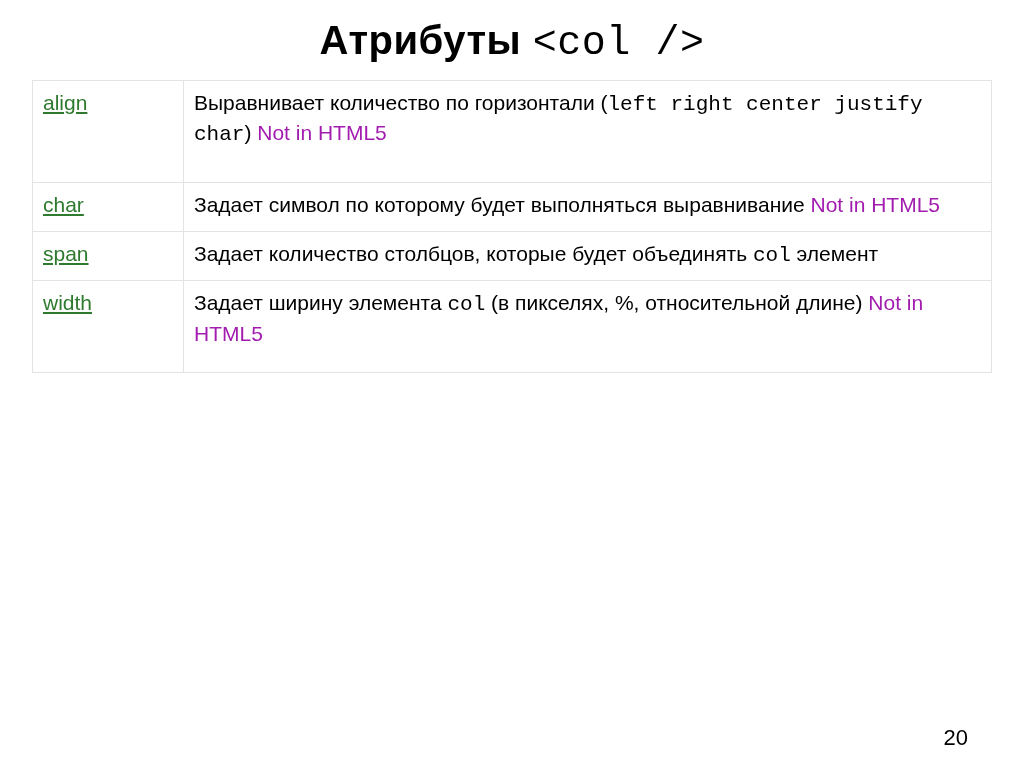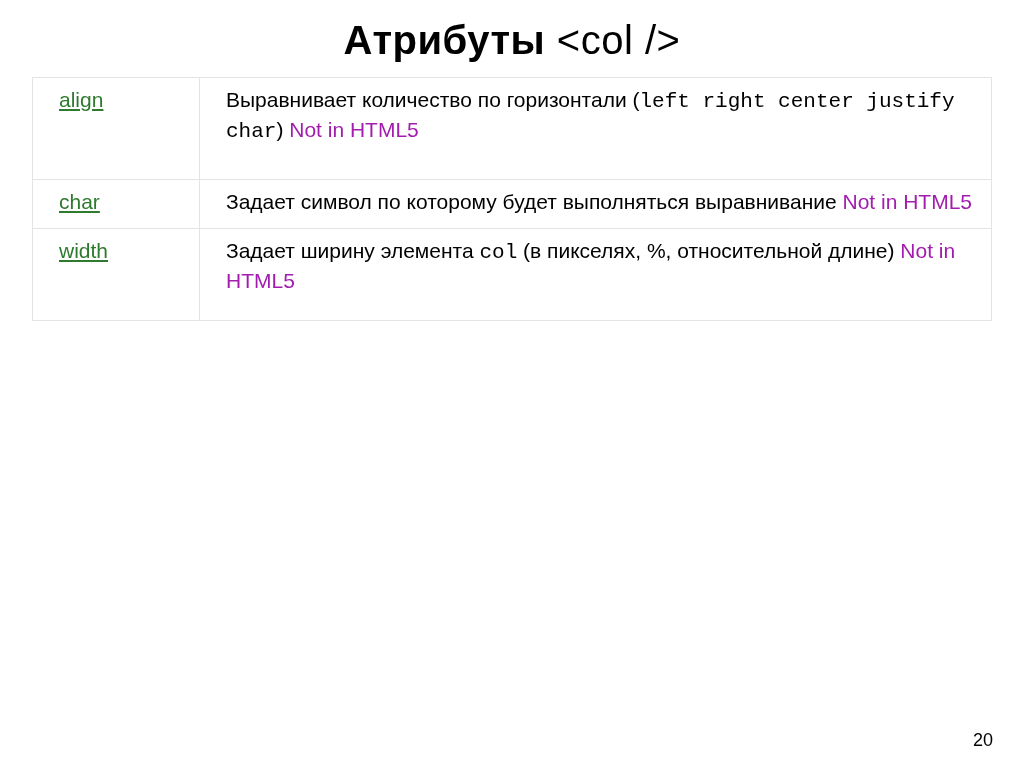--- a/index.html
+++ b/index.html
@@ -18,54 +18,54 @@
     box-sizing: border-box;
   }
   h1.title {
     text-align: center;
     font-size: 40px;
     font-weight: bold;
     margin: 18px 0 14px 0;
     letter-spacing: 0.5px;
   }
   h1.title .mono {
-    font-family: Liberation Sans, sans-serif;
+    font-family: Liberation Mono, monospace;
     font-weight: normal;
     margin-top: 21px;
   }
   table.attrs {
     border-collapse: collapse;
     width: 960px;
     margin: 0 auto;
     font-size: 21px;
     line-height: 1.35;
   }
   table.attrs td {
     border: 1px solid #e3e3e3;
-    padding: 8px 10px 10px 26px;
+    padding: 8px 10px 10px 10px;
     vertical-align: top;
   }
   table.attrs td.name {
     width: 130px;
   }
   table.attrs td.name a {
     color: #2e7a2e;
     text-decoration: underline;
   }
   .mono {
     font-family: "Courier New", Courier, monospace;
   }
   .warn {
     color: #a21caf;
   }
   .pagenum {
     position: absolute;
-    right: 31px;
+    right: 56px;
     bottom: 34px;
-    font-size: 18px;
+    font-size: 22px;
     color: #000;
   }
 </style>
 </head>
 <body>
 
 <div class="slide">
 
   <h1 class="title">
     <span>Атрибуты</span>
@@ -81,20 +81,26 @@
           <div style="height:22px"></div>
         </td>
       </tr>
       <tr>
         <td class="name"><a href="#">char</a></td>
         <td>
           <span>Задает символ по которому будет выполняться выравнивание </span><span class="mono"></span><span></span><span class="warn">Not in HTML5</span>
         </td>
       </tr>
       <tr>
+        <td class="name"><a href="#">span</a></td>
+        <td>
+          <span>Задает количество столбцов, которые будет объединять </span><span class="mono">col</span><span> элемент</span><span class="warn"></span>
+        </td>
+      </tr>
+      <tr>
         <td class="name"><a href="#">width</a></td>
         <td>
           <span>Задает ширину элемента </span><span class="mono">col</span><span> (в пикселях, %, относительной длине) </span><span class="warn">Not in HTML5</span>
           <div style="height:14px"></div>
         </td>
       </tr>
     </tbody>
   </table>
 
   <div class="pagenum">20</div>

